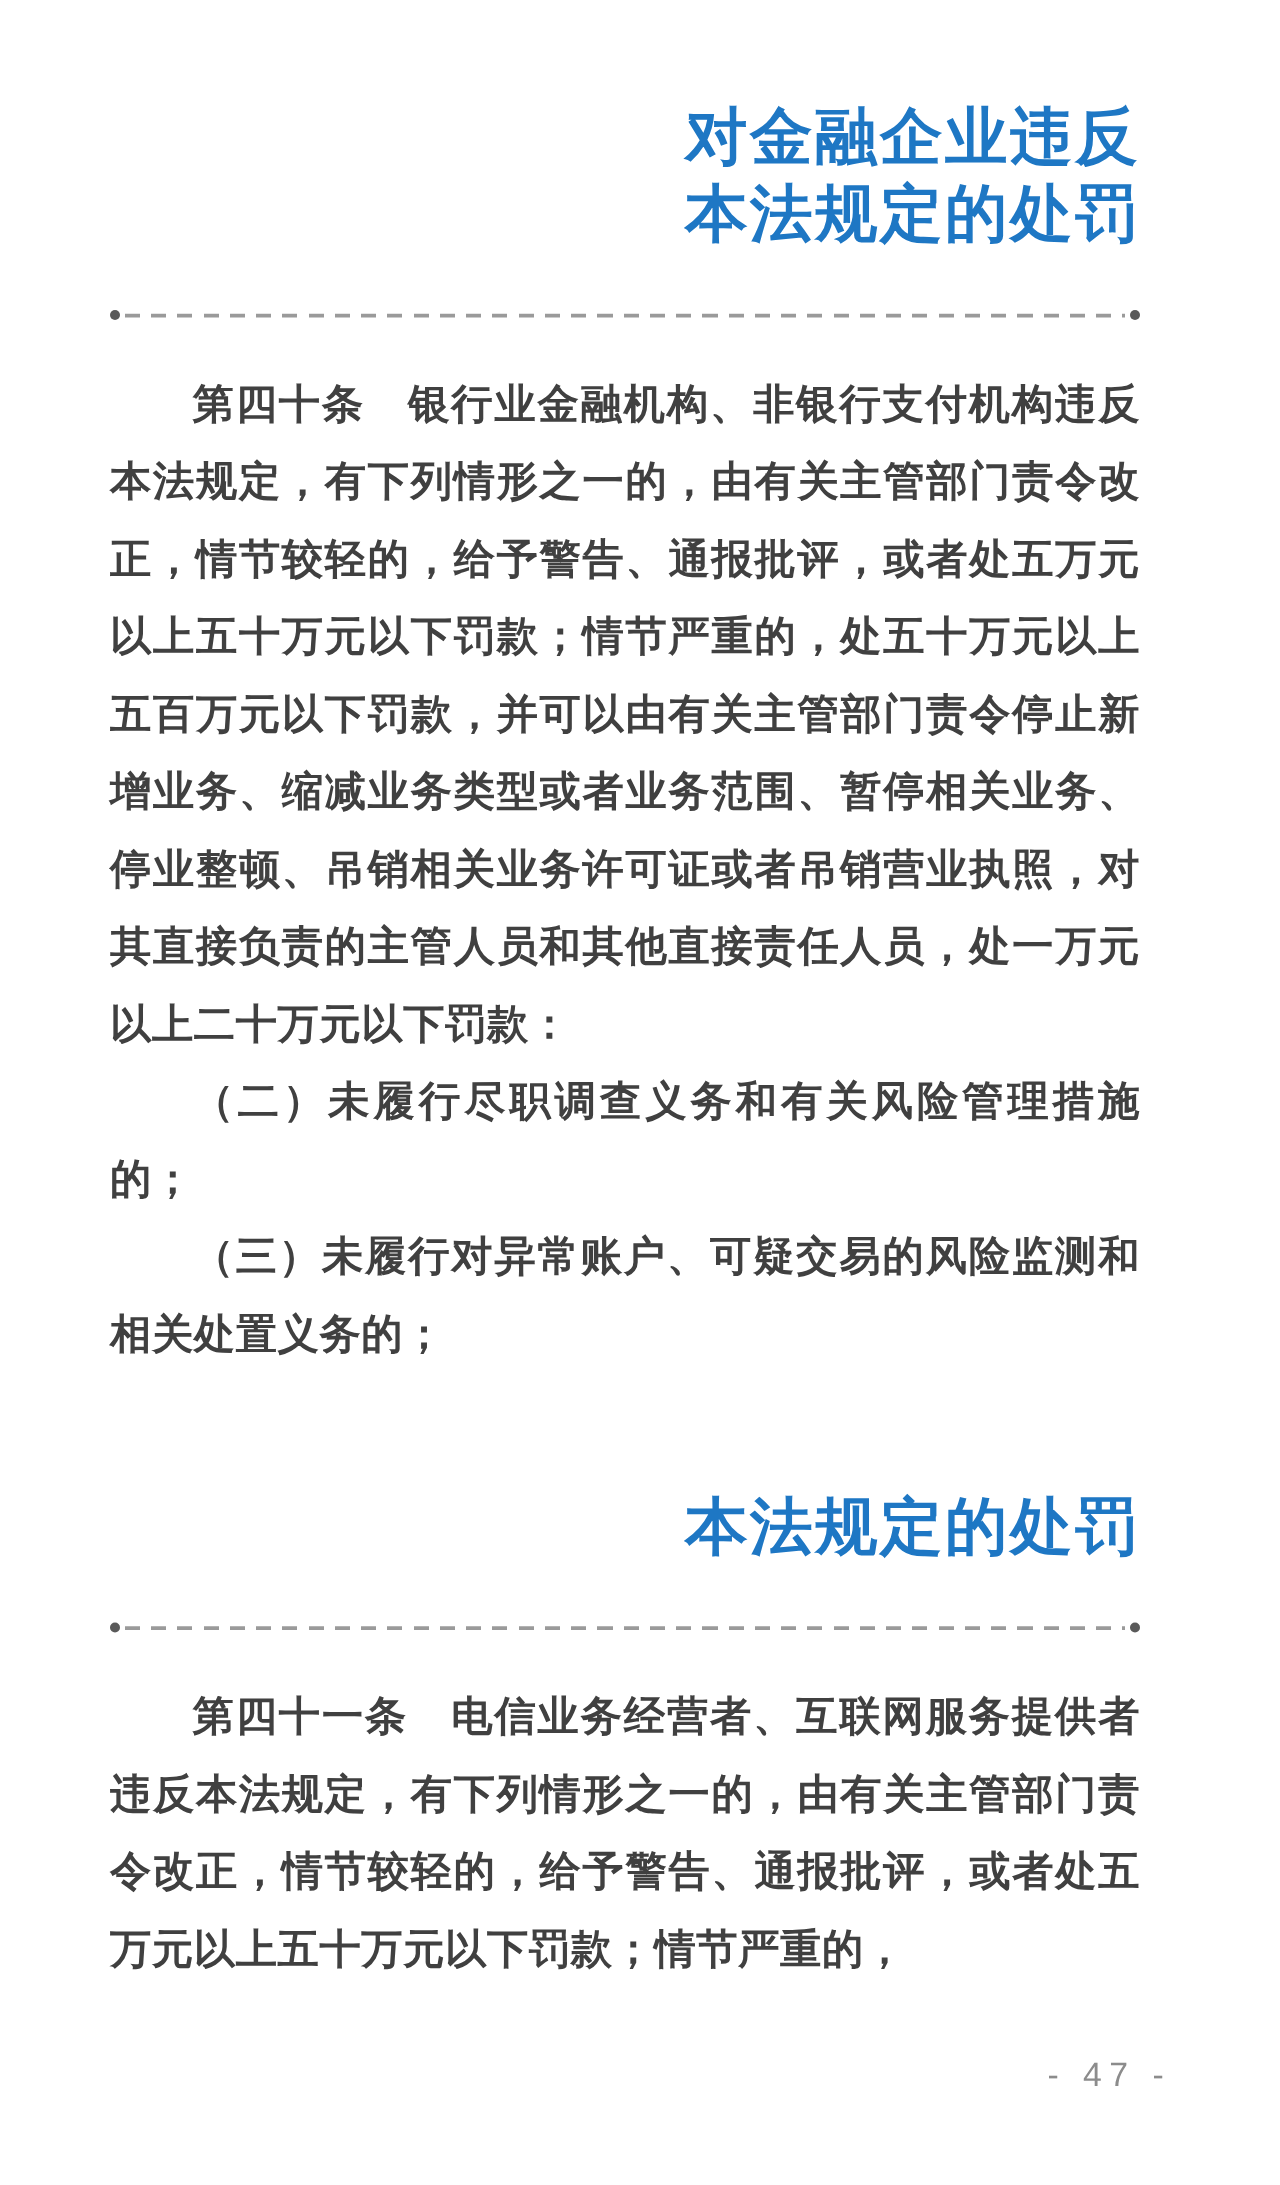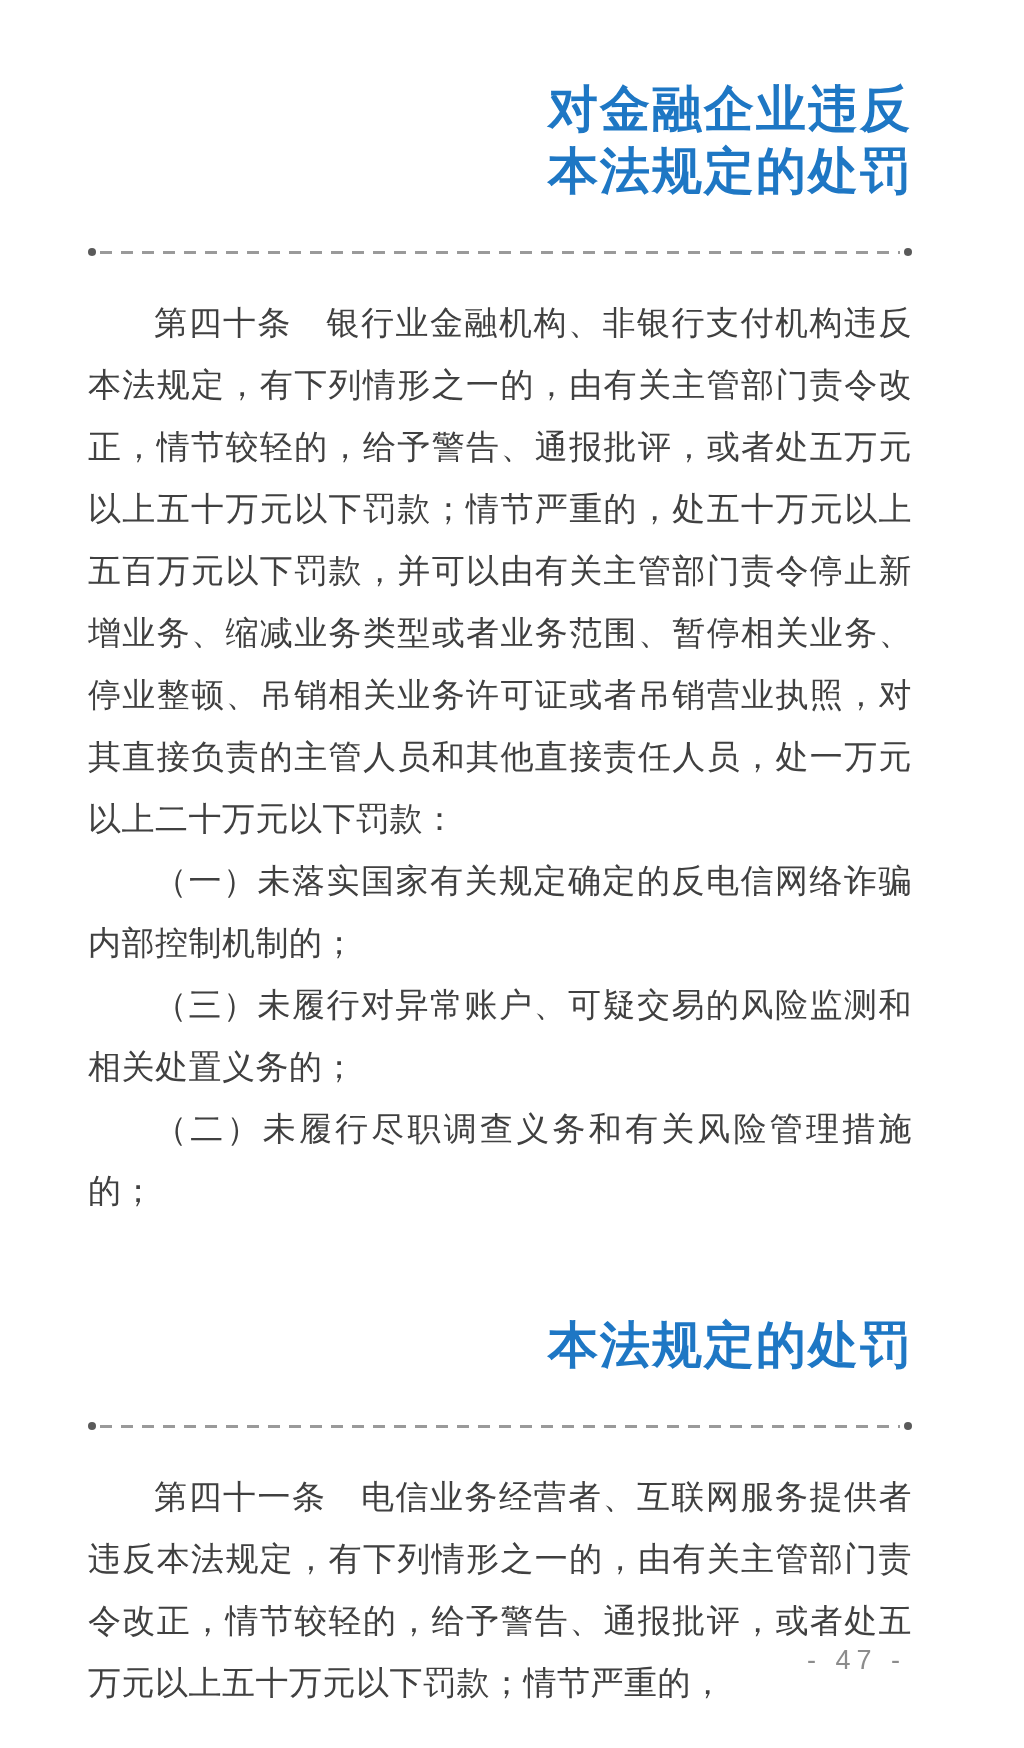--- a/index.html
+++ b/index.html
@@ -43,34 +43,34 @@
   .divider .dashes {
     flex: 1 1 auto;
     height: 3px;
     margin: 0 4px;
     background: repeating-linear-gradient(
       to right,
       #9a9a9a 0px, #9a9a9a 12px,
       transparent 12px, transparent 21px
     );
   }
-  .body-text { margin-top: 36px; }
+  .body-text { margin-top: 36px; font-weight: bold; }
   .body-text p {
     font-size: 33px;
     color: #404040;
     line-height: 62px;
     text-align: justify;
     text-indent: 2em;
     letter-spacing: 0.5px;
   }
   .section-2 { margin-top: 92px; }
   .page-number {
     position: absolute;
     top: 1645px;
-    right: 118px;
+    right: 87px;
     font-size: 27px;
     color: #8c8c8c;
     letter-spacing: 6px;
   }
 </style>
 </head>
 <body>
 
 <div class="page">
 
@@ -81,23 +81,22 @@
     </h1>
 
     <div class="divider">
       <span class="dot"></span>
       <span class="dashes"></span>
       <span class="dot"></span>
     </div>
 
     <div class="body-text">
       <p>第四十条　银行业金融机构、非银行支付机构违反本法规定，有下列情形之一的，由有关主管部门责令改正，情节较轻的，给予警告、通报批评，或者处五万元以上五十万元以下罚款；情节严重的，处五十万元以上五百万元以下罚款，并可以由有关主管部门责令停止新增业务、缩减业务类型或者业务范围、暂停相关业务、停业整顿、吊销相关业务许可证或者吊销营业执照，对其直接负责的主管人员和其他直接责任人员，处一万元以上二十万元以下罚款：</p>
-      <p>（一）未落实国家有关规定确定的反电信网络诈骗内部控制机制的；</p>
+      <p>（二）未履行尽职调查义务和有关风险管理措施的；</p>
       <p>（三）未履行对异常账户、可疑交易的风险监测和相关处置义务的；</p>
-      <p>（二）未履行尽职调查义务和有关风险管理措施的；</p>
     </div>
   </div>
 
   <div class="section section-2">
     <h1 class="section-heading">
       <span class="heading-line">本法规定的处罚</span>
     </h1>
 
     <div class="divider">
       <span class="dot"></span>

